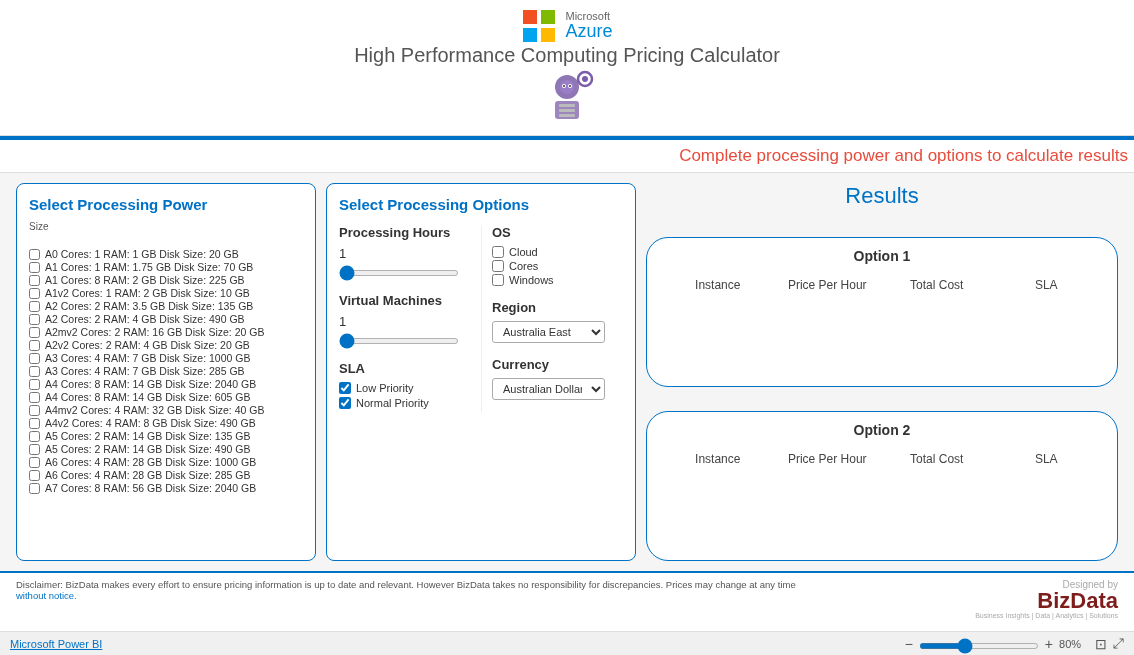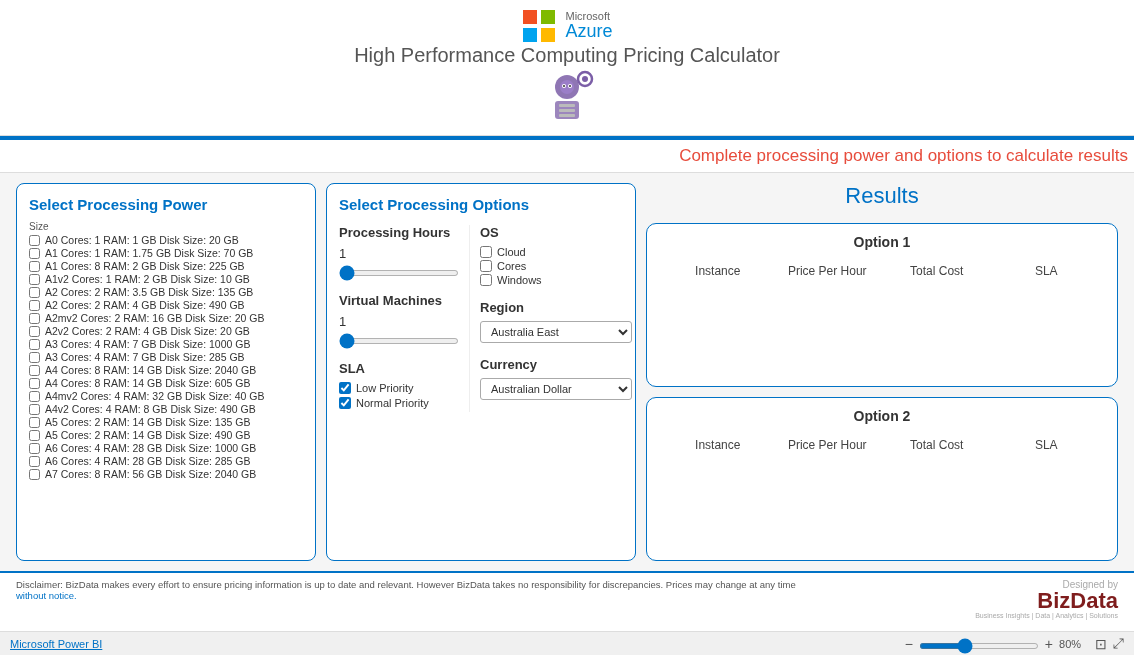--- a/index.html
+++ b/index.html
@@ -18,42 +18,42 @@
 
     
     .banner { background: white; padding: 6px; text-align: right; color: #e74c3c; font-size: 17px; border-bottom: 1px solid #ddd; }
 
     
     .main-content { flex: 1; background: #f5f5f5; padding: 10px 16px; display: flex; gap: 10px; overflow: hidden; }
 
     
     .left-panel { background: white; border: 1.5px solid #0072c6; border-radius: 8px; padding: 12px; width: 300px; display: flex; flex-direction: column; }
     .left-panel h3 { color: #0072c6; font-size: 15px; font-weight: 600; margin-bottom: 8px; }
-    .size-label { font-size: 10px; color: #555; margin-bottom: 2px; }
+    .size-label { font-size: 10px; color: #555; margin-bottom: 16px; }
     .vm-list { flex: 1; overflow-y: auto; font-size: 10.5px; color: #333; }
     .vm-list-item { display: flex; align-items: center; gap: 5px; margin-bottom: 1px; }
     .vm-list-item input[type=checkbox] { width: 11px; height: 11px; flex-shrink: 0; }
 
     
     .middle-panel { background: white; border: 1.5px solid #0072c6; border-radius: 8px; padding: 12px; width: 310px; }
     .middle-panel h3 { color: #0072c6; font-size: 15px; font-weight: 600; margin-bottom: 12px; }
     .section-title { font-size: 13px; font-weight: 600; color: #333; margin-bottom: 6px; }
     .os-item { display: flex; align-items: center; gap: 5px; margin-bottom: 2px; font-size: 11px; color: #333; }
     .os-item input[type=checkbox] { width: 12px; height: 12px; }
     .slider-container { margin-top: 4px; }
     .slider-val { font-size: 13px; color: #333; margin-bottom: 4px; }
     input[type=range] { width: 120px; height: 6px; accent-color: #0072c6; margin-top: 4px; }
-    select { width: 152px; padding: 3px 6px; border: 1px solid #aaa; border-radius: 3px; font-size: 11px; color: #333; background: white; }
+    select { width: 113px; padding: 3px 6px; border: 1px solid #aaa; border-radius: 3px; font-size: 11px; color: #333; background: white; }
     .sla-item { display: flex; align-items: center; gap: 5px; margin-bottom: 3px; font-size: 11px; color: #333; }
     .sla-item input[type=checkbox] { width: 12px; height: 12px; accent-color: #0072c6; }
 
     
-    .right-panel { flex: 1; display: flex; flex-direction: column; gap: 10px; }
+    .right-panel { flex: 1; display: flex; flex-direction: column; gap: 24px; }
     .results-title { color: #0072c6; font-size: 22px; font-weight: 300; text-align: center; margin-bottom: 4px; }
-    .option-box { background: white; border: 1.5px solid #0072c6; border-radius: 10px; padding: 10px 16px; flex: 1; }
+    .option-box { background: white; border: 1.5px solid #0072c6; border-radius: 22px; padding: 10px 16px; flex: 1; }
     .option-title { color: #333; font-size: 14px; font-weight: 600; text-align: center; margin-bottom: 10px; }
     .option-cols { display: grid; grid-template-columns: repeat(4, 1fr); font-size: 12px; color: #444; text-align: center; }
     .option-col-header { font-weight: 500; padding: 4px 0; }
     .footer-disclaimer { font-size: 9.5px; color: #555; max-width: 800px; }
     .footer-disclaimer a { color: #0072c6; text-decoration: none; }
 
     
     .bottom-bar { background: #f0f0f0; border-top: 1px solid #ddd; padding: 3px 10px; display: flex; align-items: center; justify-content: space-between; font-size: 11px; }
     .bottom-left { color: #0072c6; cursor: pointer; text-decoration: underline; font-size: 11px; }
     .zoom-bar { display: flex; align-items: center; gap: 6px; color: #555; }

